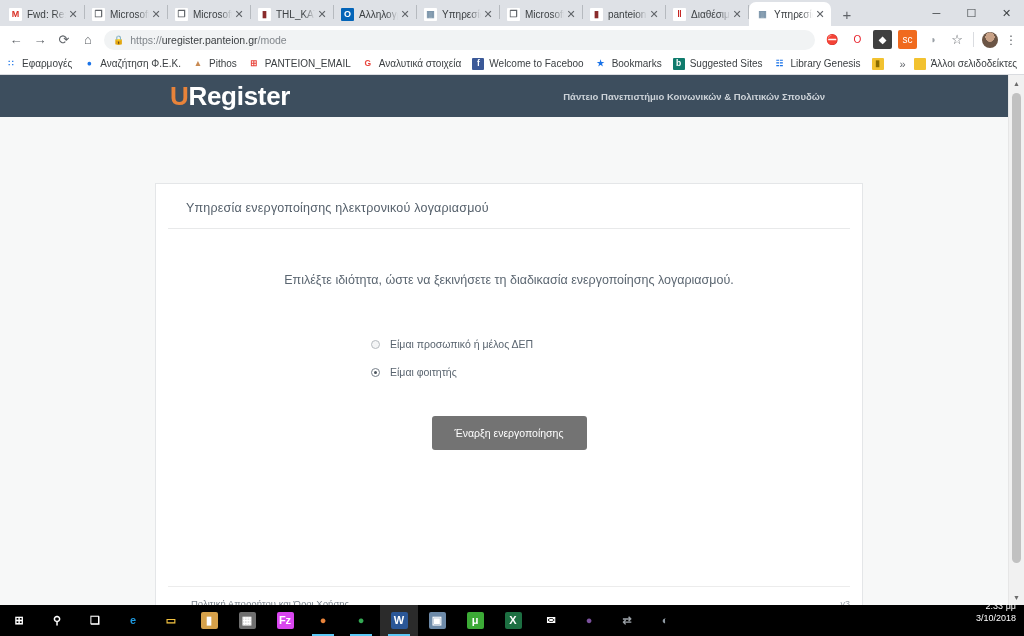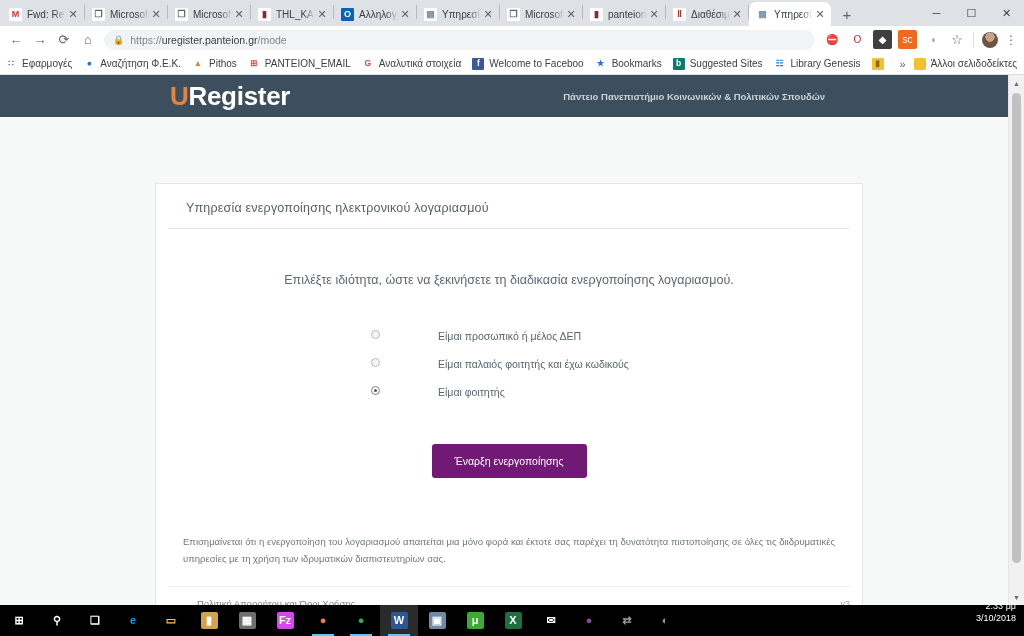--- a/index.html
+++ b/index.html
@@ -128,47 +128,47 @@
     padding: 17px 0 0 30px; font-size: 12.5px; color: #55606b;
     letter-spacing: .2px;
   }
   .title-rule {
     margin: 13px 12px 0 12px; height: 1px; background: #e8e9ea;
   }
   .lead {
     margin-top: 44px; text-align: center; font-size: 12.5px; color: #5b6671;
   }
   .options { margin: 43px 0 0 215px; }
-  .opt { display: flex; height: 28px; gap: 48px; }
+  .opt { display: flex; align-items: center; height: 28px; }
   .radio {
     width: 9px; height: 9px; border-radius: 50%; border: 1px solid #b6bbc0;
     background: #f4f5f6; margin-right: 10px; flex: 0 0 9px; position: relative;
   }
   .radio.on { border-color: #77808a; background: #ffffff; }
   .radio.on::after {
     content: ""; position: absolute; left: 2px; top: 2px;
     width: 3px; height: 3px; border-radius: 50%; background: #4c555e;
   }
   .opt .olabel { font-size: 10.5px; color: #59646f; }
   .cta-wrap { text-align: center; margin-top: 30px; }
   .cta {
-    display: inline-block; background: #701a75; color: #ffffff;
+    display: inline-block; background: #737373; color: #ffffff;
     font-size: 10.5px; padding: 11px 23px; border: none; border-radius: 3px;
     cursor: pointer;
   }
   .note {
     margin: 56px 27px 0 27px; font-size: 9.5px; line-height: 1.75;
     color: #6e7780; text-align: justify;
   }
   .card-foot {
     position: absolute; left: 12px; right: 12px; bottom: 13px;
     border-top: 1px solid #ececec; padding-top: 11px;
     display: flex; align-items: baseline;
   }
-  .card-foot .terms { font-size: 9.5px; color: #7a838c; margin-left: 29px; }
+  .card-foot .terms { font-size: 9.5px; color: #7a838c; margin-left: 23px; }
   .card-foot .ver { margin-left: auto; font-size: 9px; color: #9aa2a9; }
 
   
   .vscroll {
     position: absolute; right: 0; top: 0; width: 16px; height: 530px;
     background: #f1f1f1; border-left: 1px solid #e6e6e6;
   }
   .vscroll .arrow {
     height: 16px; display: flex; align-items: center; justify-content: center;
     font-size: 7px; color: #6b6b6b;
@@ -394,34 +394,29 @@
       <div class="card-title">Υπηρεσία ενεργοποίησης ηλεκτρονικού λογαριασμού</div>
       <div class="title-rule"></div>
       <div class="lead">Επιλέξτε ιδιότητα, ώστε να ξεκινήσετε τη διαδικασία ενεργοποίησης λογαριασμού.</div>
 
       <div class="options" id="opt-host">
           <div class="opt">
             <span class="radio"></span>
             <span class="olabel">Είμαι προσωπικό ή μέλος ΔΕΠ</span>
           </div>
           <div class="opt">
-            <span class="radio"></span>
-            <span class="olabel">Είμαι παλαιός φοιτητής και έχω κωδικούς</span>
-          </div>
-          <div class="opt">
             <span class="radio on"></span>
             <span class="olabel">Είμαι φοιτητής</span>
           </div>
         </div>
 
       <div class="cta-wrap">
         <button class="cta">Έναρξη ενεργοποίησης</button>
       </div>
 
-      <div class="note">Επισημαίνεται ότι η ενεργοποίηση του λογαριασμού απαιτείται μια μόνο φορά και έκτοτε σας παρέχει τη δυνατότητα πιστοποίησης σε όλες τις διιδρυματικές υπηρεσίες με τη χρήση των ιδρυματικών διαπιστευτηρίων σας.</div>
 
       <div class="card-foot">
         <span class="terms">Πολιτική Απορρήτου και Όροι Χρήσης</span>
         <span class="ver">v3</span>
       </div>
     </div>
 
     <div class="vscroll">
       <div class="arrow">▲</div>
       <div class="vthumb"></div>

